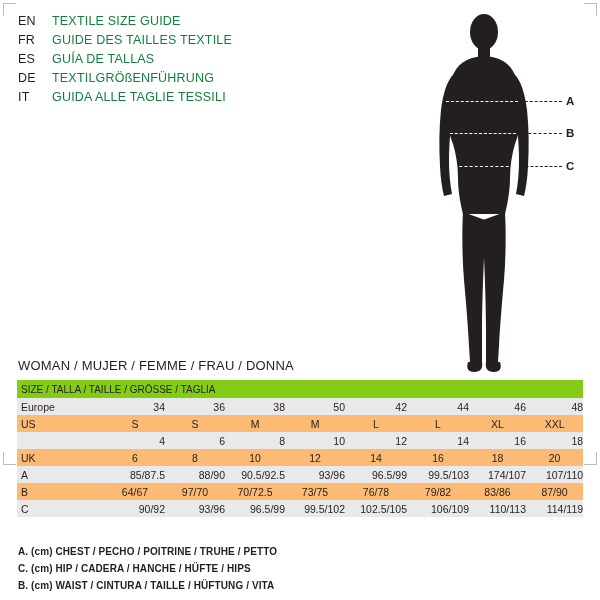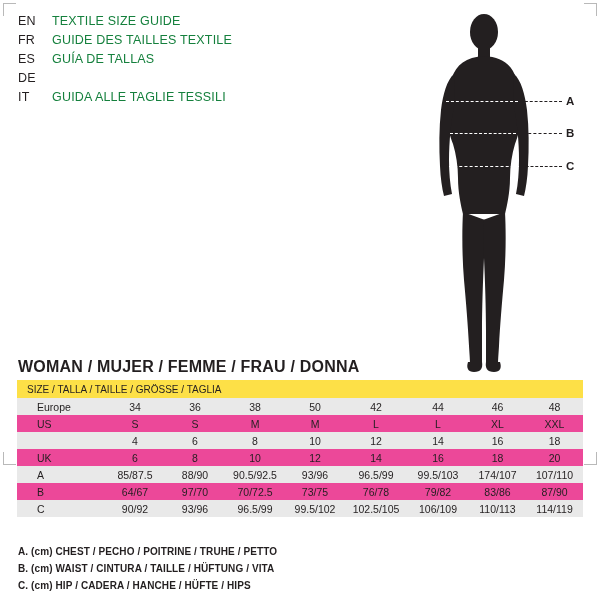--- a/index.html
+++ b/index.html
@@ -71,22 +71,22 @@
     font-size: 11.5px;
     font-weight: bold;
     color: #231f20;
   }
 
   
   .woman-caption {
     position: absolute;
     left: 18px;
     top: 358px;
-    font-size: 16px;
-    font-weight: bold;
+    font-size: 13px;
+    font-weight: normal;
     letter-spacing: 0.2px;
     color: #231f20;
   }
 
   
   .table-wrap {
     position: absolute;
     left: 17px;
     top: 380px;
     width: 566px;
@@ -99,35 +99,36 @@
   }
   table.size-table td {
     height: 17px;
     padding: 0;
     text-align: center;
     color: #231f20;
     vertical-align: middle;
   }
   table.size-table td.rowhead {
     text-align: left;
-    padding-left: 20px;
+    padding-left: 4px;
   }
   tr.head-row td {
-    background: #fde047;
+    background: #84cc16;
     font-size: 10px;
     font-weight: normal;
     text-align: left;
-    padding-left: 10px;
+    padding-left: 4px;
     height: 18px;
   }
   tr.shade td {
     background: #e9e9e9;
+    text-align: right;
   }
   tr.plain td {
-    background: #ec4899;
+    background: #fdba74;
     margin-top: 11px;
   }
 
   
   .footnotes {
     position: absolute;
     left: 18px;
     top: 543px;
     width: 500px;
   }
@@ -171,20 +172,21 @@
     <div class="lang-row">
       <span class="lang-code">FR</span>
       <span class="lang-title">GUIDE DES TAILLES TEXTILE</span>
     </div>
     <div class="lang-row">
       <span class="lang-code">ES</span>
       <span class="lang-title">GUÍA DE TALLAS</span>
     </div>
     <div class="lang-row">
       <span class="lang-code">DE</span>
+      <span class="lang-title">TEXTILGRÖßENFÜHRUNG</span>
     </div>
     <div class="lang-row">
       <span class="lang-code">IT</span>
       <span class="lang-title">GUIDA ALLE TAGLIE TESSILI</span>
     </div>
   </div>
 
   <div class="figure-area">
     <svg class="figure-svg" width="196" height="370" viewBox="0 0 196 370">
       <g fill="#231f20">
@@ -360,17 +362,17 @@
           <td>106/109</td>
           <td>110/113</td>
           <td>114/119</td>
         </tr>
       </tbody>
     </table>
   </div>
 
   <div class="footnotes">
     <div class="footnote">A. (cm) CHEST / PECHO / POITRINE / TRUHE / PETTO</div>
+    <div class="footnote">C. (cm) HIP / CADERA / HANCHE / HÜFTE / HIPS</div>
     <div class="footnote">B. (cm) WAIST / CINTURA / TAILLE / HÜFTUNG / VITA</div>
-    <div class="footnote">C. (cm) HIP / CADERA / HANCHE / HÜFTE / HIPS</div>
   </div>
 
 </div>
 
 </body></html>

